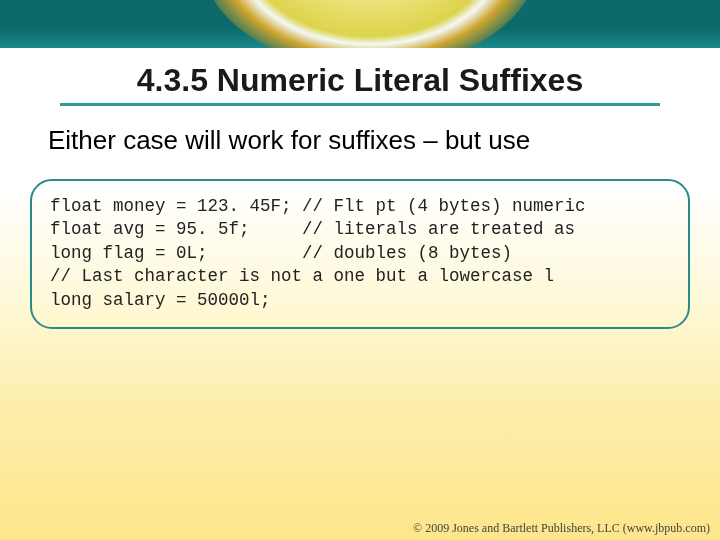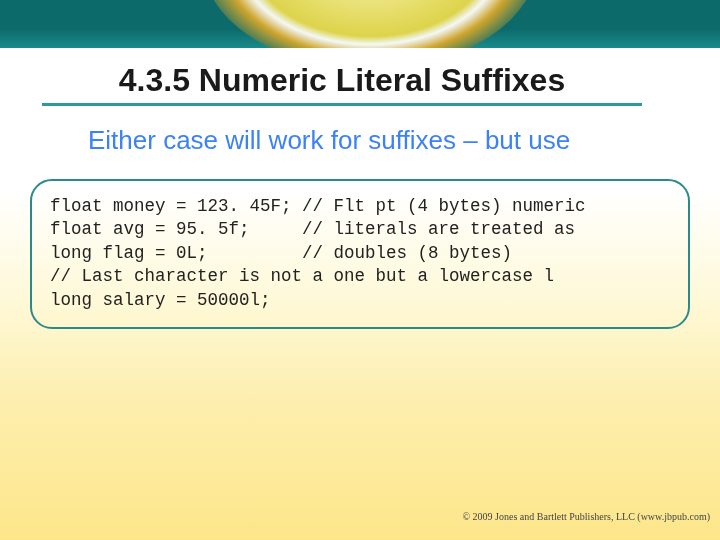--- a/index.html
+++ b/index.html
@@ -21,58 +21,57 @@
     position: absolute;
     width: 340px;
     height: 230px;
     border-radius: 50%;
     top: -160px;
     left: 200px;
     background: radial-gradient(ellipse at center, #fdf5c8 0%, #f5e878 30%, #e8d94a 50%, #ffffff 55%, #d9a82a 62%, #0d6a6a 75%);
     opacity: 0.95;
   }
   .heading-wrap {
-    padding: 14px 30px 4px 42px;
+    padding: 14px 30px 4px 60px;
     text-decoration: underline;
   }
   .heading {
     font-size: 32px;
     font-weight: bold;
     color: #1a1a1a;
     border-bottom: 3px solid #2a9a9a;
     display: inline-block;
     padding-bottom: 4px;
     width: 600px;
     text-align: center;
   }
   .body-text {
     padding: 14px 40px 0 48px;
     font-size: 26px;
-    color: #3b82f6;
+    color: #000000;
     line-height: 1.25;
-    margin-left: 40px;
   }
   .indent { padding-left: 28px; display: block; }
   .ital { font-style: italic; }
   .code-box {
     margin: 22px 30px 0 30px;
     border: 2px solid #2a8a8a;
     border-radius: 22px;
     padding: 14px 18px;
     font-family: "Courier New", Courier, monospace;
     font-size: 17.5px;
     color: #222;
     line-height: 1.35;
     white-space: pre;
   }
   .footer {
     position: absolute;
-    bottom: 18px;
+    bottom: 4px;
     right: 10px;
-    font-size: 10px;
+    font-size: 12px;
     color: #444;
     font-family: Georgia, serif;
   }
 </style>
 </head>
 <body>
 
 <div class="banner">
   <div class="balloon-arc"></div>
 </div>

